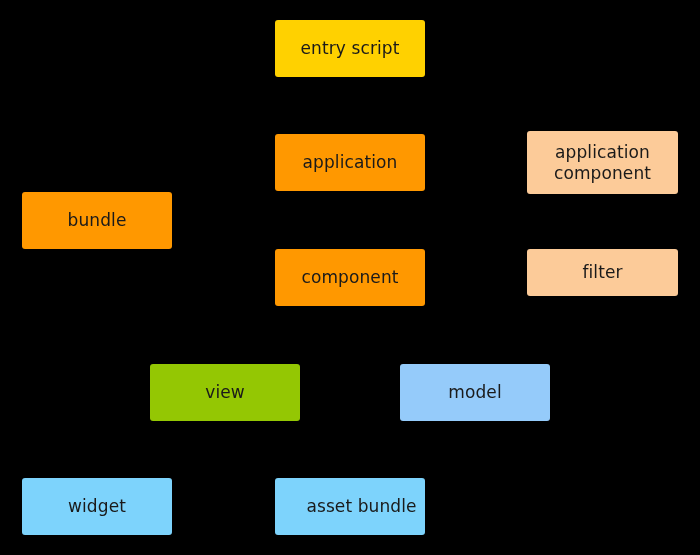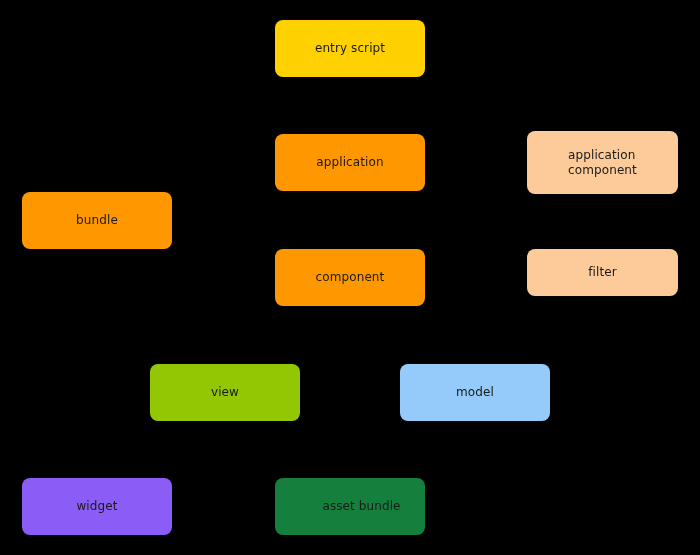--- a/index.html
+++ b/index.html
@@ -14,27 +14,27 @@
   #diagram-canvas {
     position: relative;
     width: 700px;
     height: 555px;
     background: #000000;
     overflow: hidden;
   }
   .node {
     position: absolute;
     box-sizing: border-box;
-    border-radius: 8px;
+    border-radius: 3px;
     display: flex;
     align-items: center;
     justify-content: center;
-    text-align: left;
+    text-align: center;
     color: #1a1a1a;
-    font-size: 12px;
+    font-size: 17px;
     font-weight: 400;
     line-height: 1.22;
     letter-spacing: 0.1px;
     padding: 2px 6px;
     user-select: none;
   }
   .node-label {
     display: block;
     white-space: pre-line;
   }
@@ -61,19 +61,19 @@
     </div>
     <div class="node" style="left: 527px; top: 249px; width: 151px; height: 47px; background: rgb(252, 203, 153); color: rgb(26, 26, 26);">
       <span class="node-label">filter</span>
     </div>
     <div class="node" style="left: 150px; top: 364px; width: 150px; height: 57px; background: rgb(148, 199, 3); color: rgb(26, 26, 26);">
       <span class="node-label">view</span>
     </div>
     <div class="node" style="left: 400px; top: 364px; width: 150px; height: 57px; background: rgb(149, 203, 250); color: rgb(26, 26, 26);">
       <span class="node-label">model</span>
     </div>
-    <div class="node" style="left: 22px; top: 478px; width: 150px; height: 57px; background: #8b5cf6; color: rgb(26, 26, 26);">
+    <div class="node" style="left: 22px; top: 478px; width: 150px; height: 57px; background: #7dd3fc; color: rgb(26, 26, 26);">
       <span class="node-label">widget</span>
     </div>
-    <div class="node" style="left: 275px; top: 478px; width: 150px; height: 57px; background: #15803d; color: rgb(26, 26, 26); padding-left: 29px;">
+    <div class="node" style="left: 275px; top: 478px; width: 150px; height: 57px; background: #7dd3fc; color: rgb(26, 26, 26); padding-left: 29px;">
       <span class="node-label">asset bundle</span>
     </div>
   </div>
 
 </body></html>

